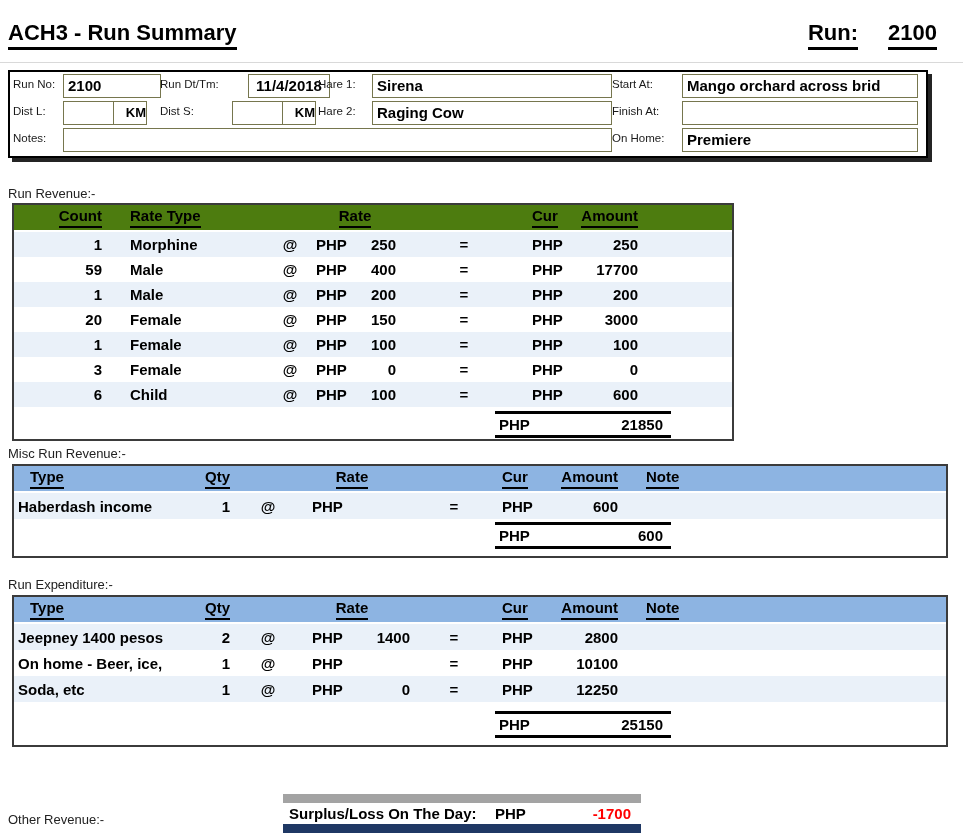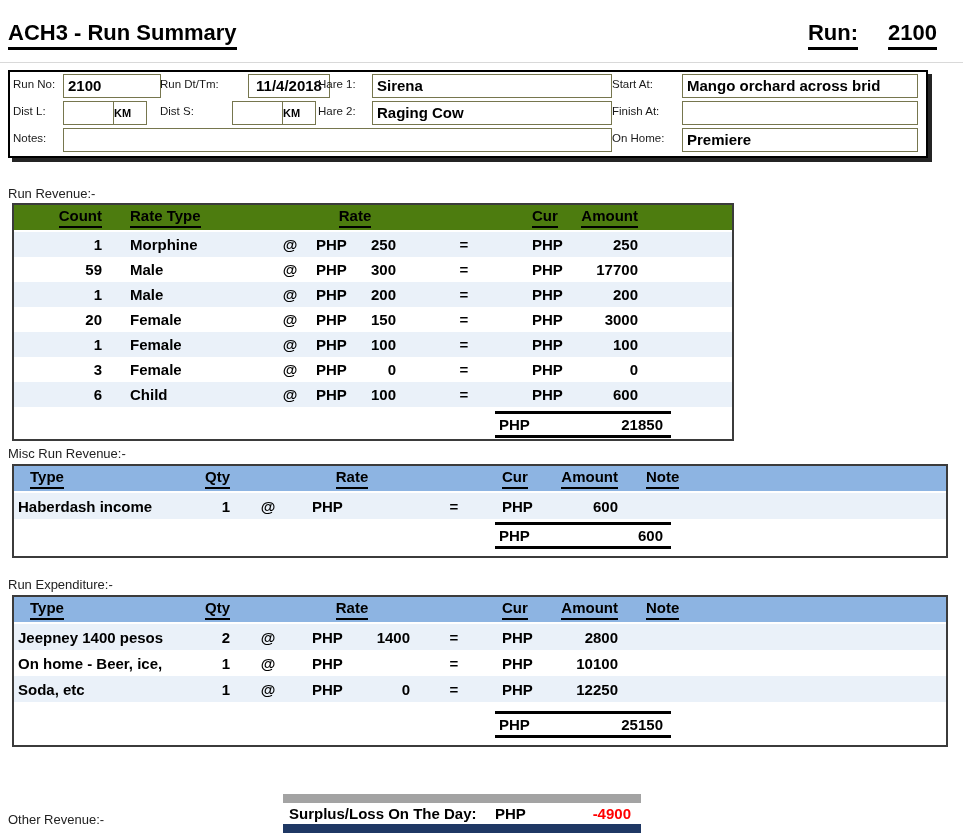--- a/index.html
+++ b/index.html
@@ -14,21 +14,21 @@
   .grid-line{position:absolute;top:62px;left:0;width:963px;height:1px;background:#d9d9d9;}
 
   
   .form-box{position:absolute;left:8px;top:70px;width:916px;height:84px;background:#fff;
             border:2px solid #000;box-shadow:4px 4px 0 #242424;}
   .f-label{position:absolute;font-size:11.5px;color:#1a1a1a;white-space:nowrap;}
   .f-input{position:absolute;height:22px;border:1px solid #76764E;background:#fff;
            font-size:15px;font-weight:bold;line-height:22px;padding-left:4px;
            white-space:nowrap;overflow:hidden;}
   .f-unit{position:absolute;height:22px;border:1px solid #76764E;background:#fff;
-          font-size:11px;font-weight:bold;line-height:22px;text-align:left;}
+          font-size:13px;font-weight:bold;line-height:22px;text-align:right;}
   .center{text-align:center;padding-left:0;margin-left:16px;}
 
   
   .section-label{position:absolute;left:8px;font-size:13px;color:#222;}
   .tbl{position:absolute;left:12px;background:#fff;border:2px solid #3b3b3b;}
   .thead{height:25px;display:flex;align-items:center;border-bottom:2px solid #fff;
          font-size:15px;font-weight:bold;}
   .trow{height:25px;display:flex;align-items:center;font-size:15px;font-weight:bold;}
   .trow2{height:26px;display:flex;align-items:center;font-size:15px;font-weight:bold;}
   .rows-rr .trow:nth-child(odd){background:#EAF1F9;}
@@ -134,21 +134,21 @@
         <span class="rr-rate">250</span>
         <span class="rr-eq">=</span>
         <span class="rr-cur">PHP</span>
         <span class="rr-amt">250</span>
       </div>
       <div class="trow">
         <span class="rr-count">59</span>
         <span class="rr-type">Male</span>
         <span class="rr-at">@</span>
         <span class="rr-php">PHP</span>
-        <span class="rr-rate">300</span>
+        <span class="rr-rate">400</span>
         <span class="rr-eq">=</span>
         <span class="rr-cur">PHP</span>
         <span class="rr-amt">17700</span>
       </div>
       <div class="trow">
         <span class="rr-count">1</span>
         <span class="rr-type">Male</span>
         <span class="rr-at">@</span>
         <span class="rr-php">PHP</span>
         <span class="rr-rate">200</span>
@@ -289,18 +289,18 @@
       <div class="total-box">
         <span>PHP</span>
         <span>25150</span>
       </div>
     </div>
   </div>
 
   <div class="surplus">
     <span class="sp-label">Surplus/Loss On The Day:</span>
     <span class="sp-cur">PHP</span>
-    <span class="sp-amt">-4900</span>
+    <span class="sp-amt">-1700</span>
   </div>
 
   <div class="section-label" style="top:812px;">Other Revenue:-</div>
 
 </div>
 
 </body></html>

